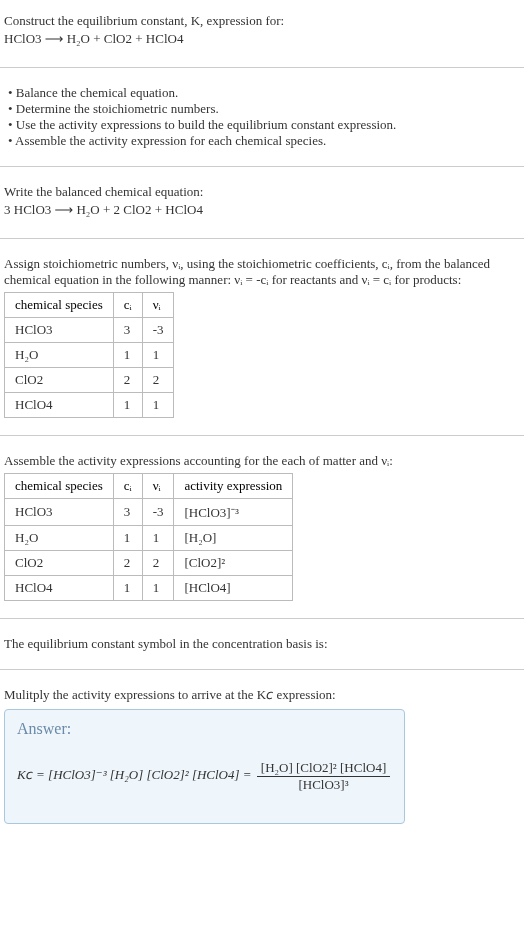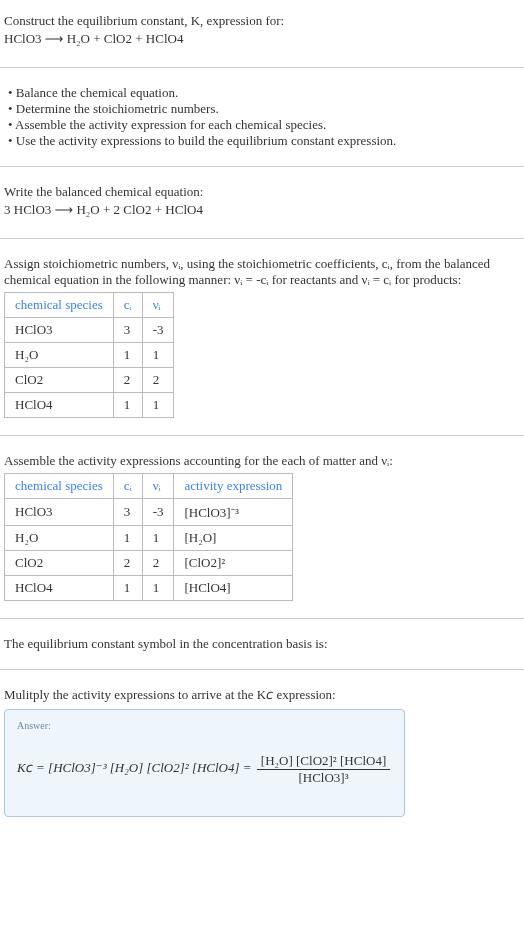--- a/index.html
+++ b/index.html
@@ -26,36 +26,36 @@
     border-collapse: collapse;
     margin-top: 4px;
   }
   table.grid td, table.grid th {
     border: 1px solid #bbb;
     padding: 4px 10px;
     font-weight: normal;
     text-align: left;
   }
   table.grid th {
-    color: #3b82f6;
+    color: #000000;
   }
   .symbol {
     font-style: italic;
   }
   .answer-box {
     background: #eef5fb;
     border: 1px solid #a8c8e0;
     border-radius: 4px;
     padding: 10px 12px 14px 12px;
     margin-top: 6px;
     display: inline-block;
   }
   .answer-label {
     color: #6a8aa8;
-    font-size: 10px;
+    font-size: 16px;
     margin-bottom: 6px;
   }
   .eq-line {
     line-height: 1.6;
   }
   .frac {
     display: inline-block;
     vertical-align: middle;
     text-align: center;
     margin: 16px 2px;
@@ -77,22 +77,22 @@
   <div>
     <span>Construct the equilibrium constant, K, expression for:</span><br>
     <span class="eq-line">HClO3  ⟶  H₂O + ClO2 + HClO4</span>
   </div>
 </div>
 <hr>
 
 <div class="section">
   <div class="bullet">• Balance the chemical equation.</div>
   <div class="bullet">• Determine the stoichiometric numbers.</div>
+  <div class="bullet">• Use the activity expressions to build the equilibrium constant expression.</div>
   <div class="bullet">• Assemble the activity expression for each chemical species.</div>
-  <div class="bullet">• Use the activity expressions to build the equilibrium constant expression.</div>
 </div>
 <hr>
 
 <div class="section">
   <div>Write the balanced chemical equation:</div>
   <div class="eq-line">3 HClO3  ⟶  H₂O + 2 ClO2 + HClO4</div>
 </div>
 <hr>
 
 <div class="section">

